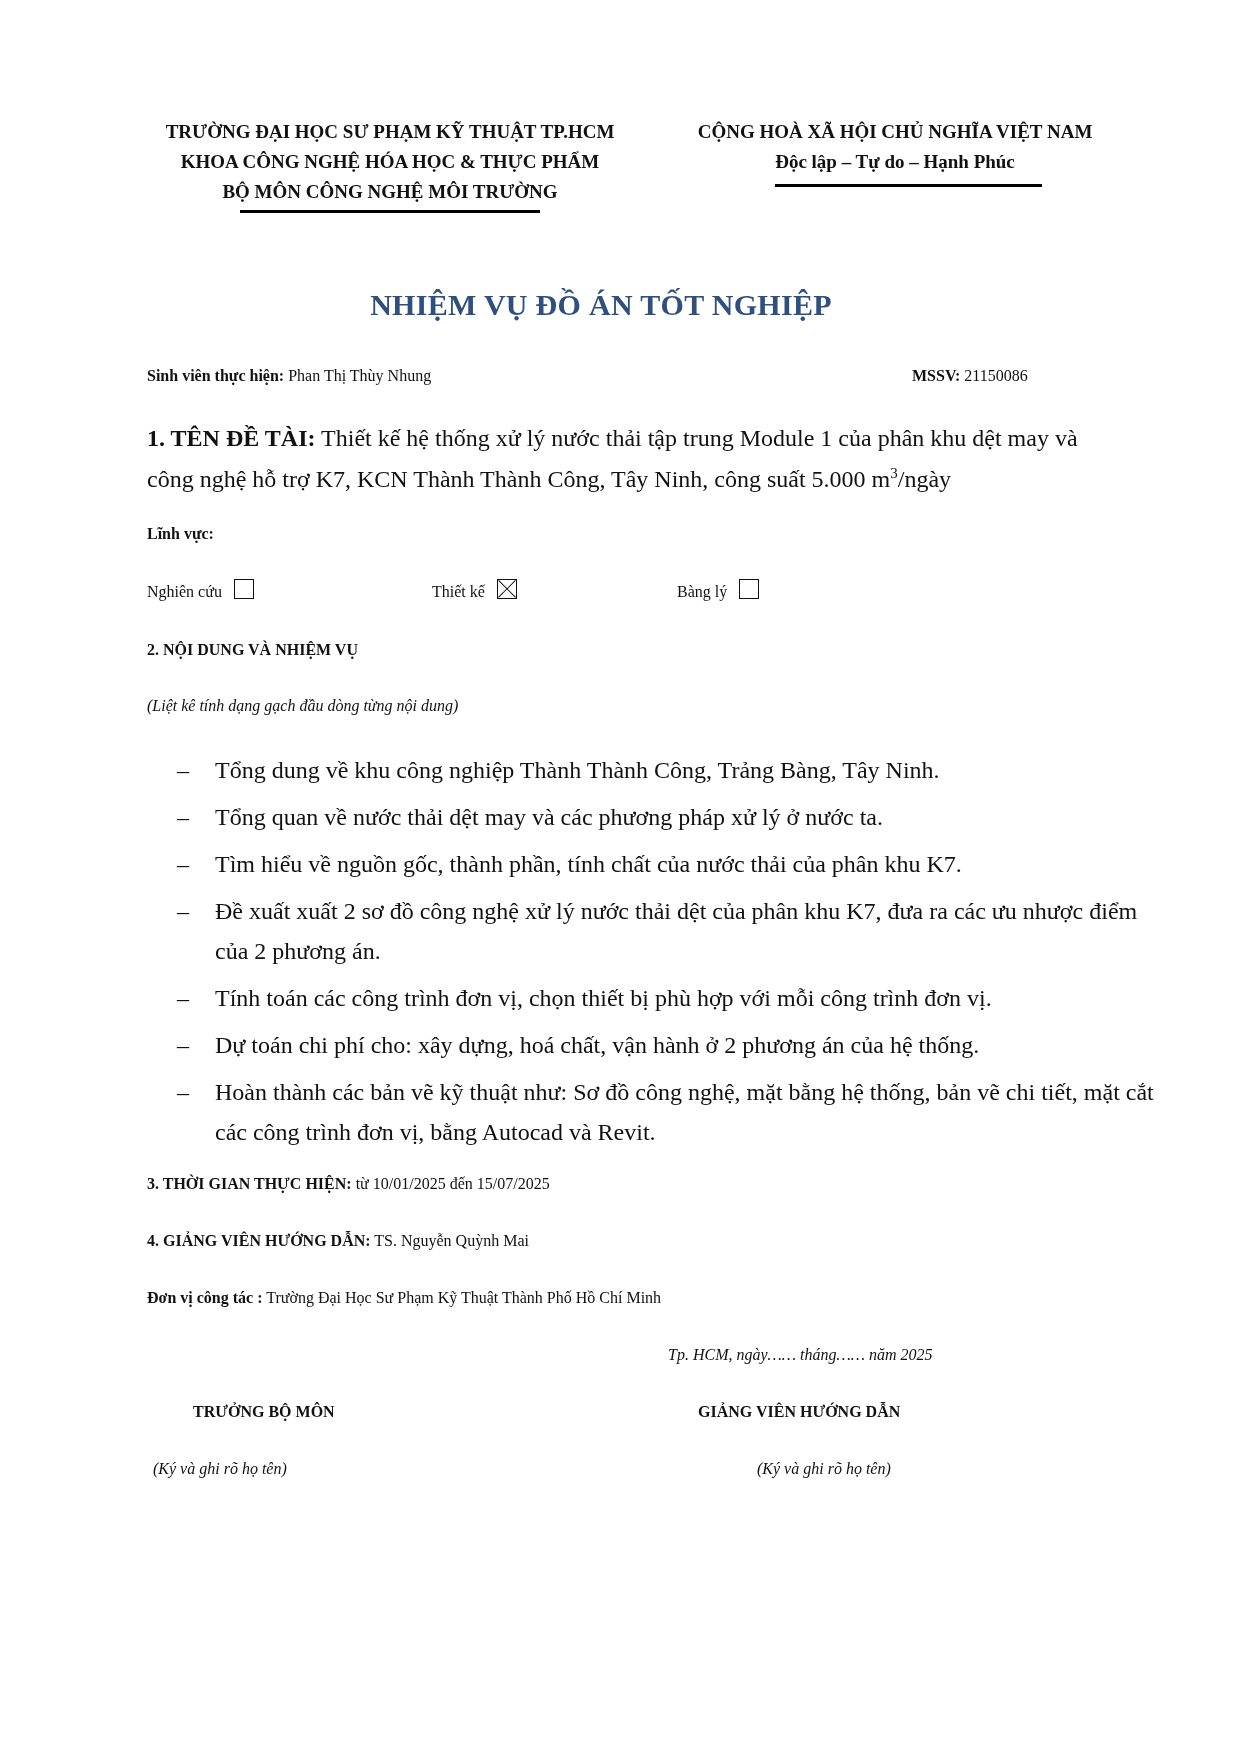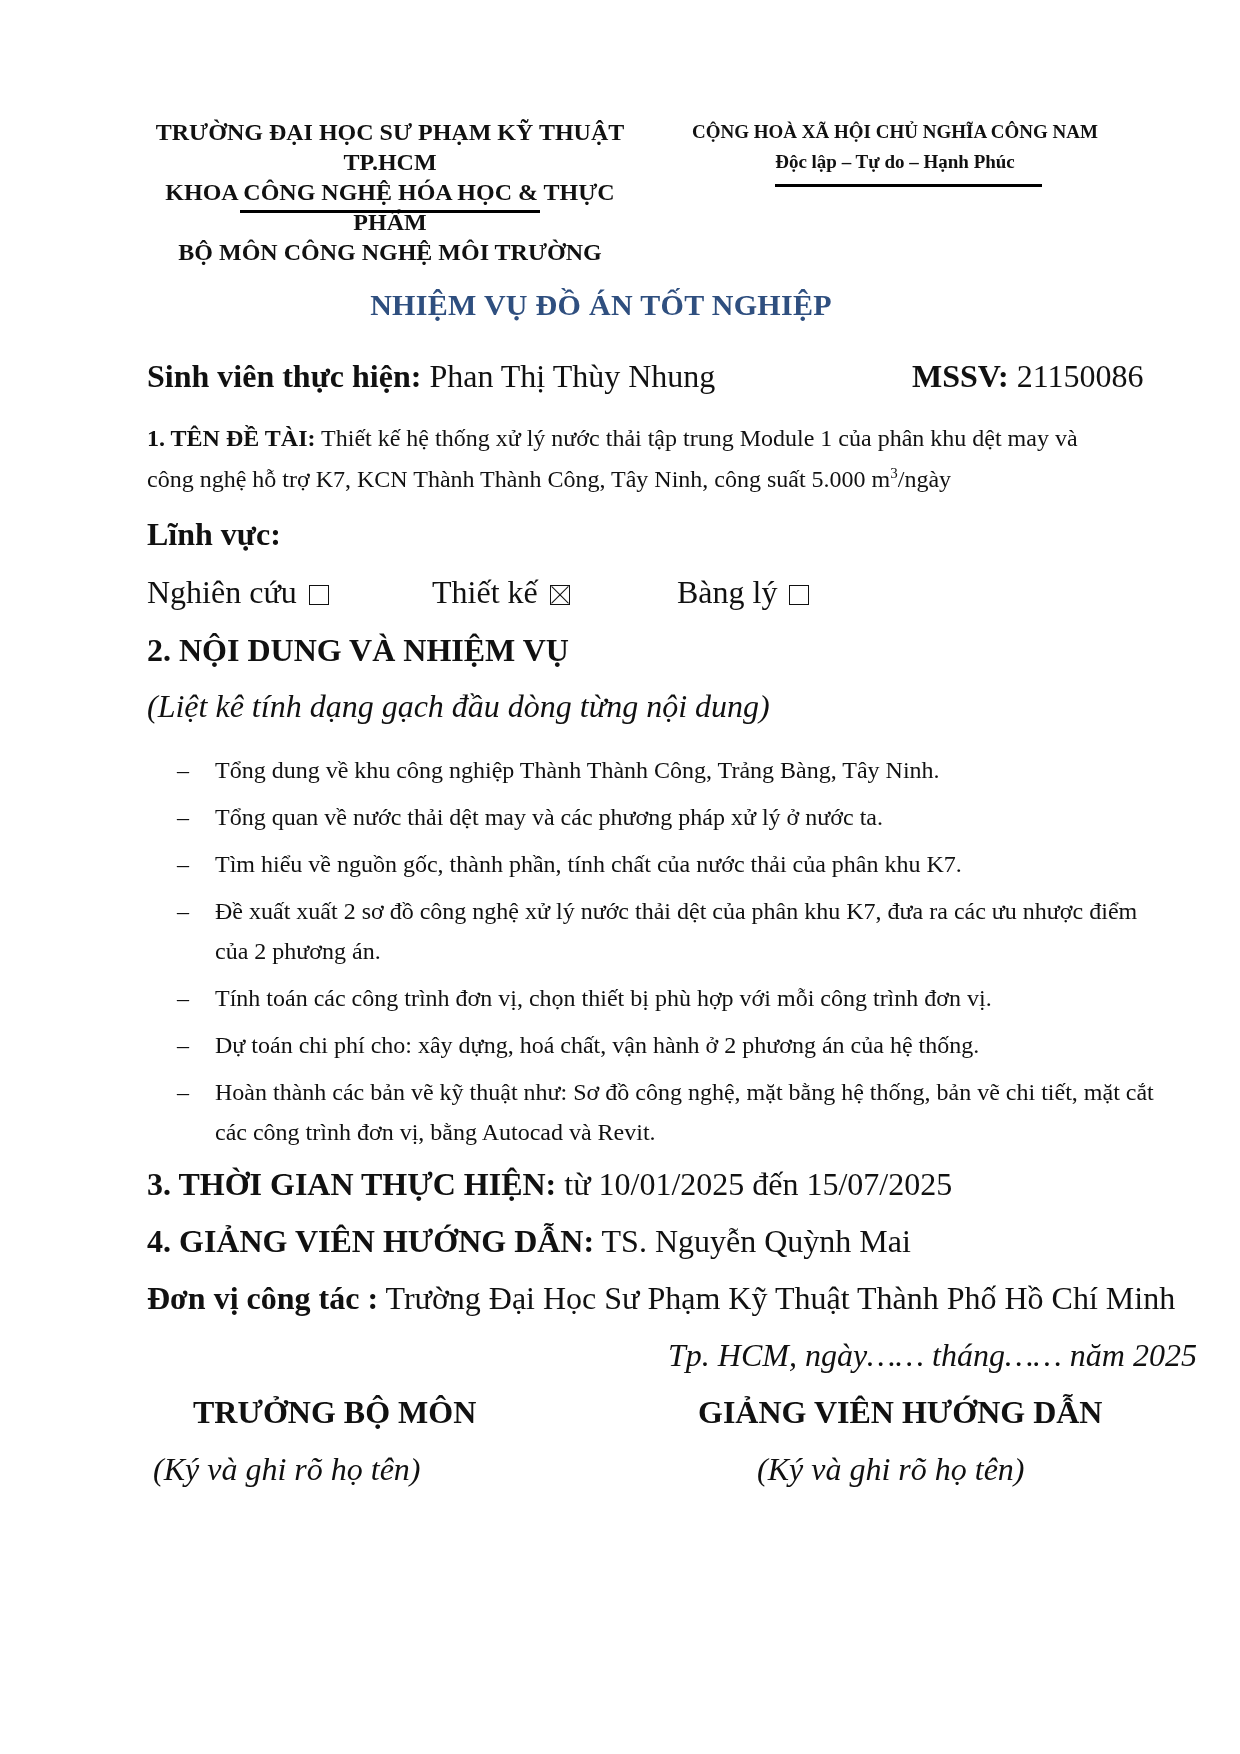--- a/index.html
+++ b/index.html
@@ -1,22 +1,22 @@
 <!DOCTYPE html>
 <html><head>
 <meta charset="utf-8">
 <style>
   html, body { margin:0; padding:0; background:#ffffff; }
   body { width:1240px; height:1754px; position:relative; font-family:"Liberation Serif","DejaVu Serif",serif; color:#111; overflow:hidden; }
   .abs { position:absolute; }
-  .hdr-left { left:140px; top:117px; width:500px; text-align:center; font-weight:bold; font-size:24px; line-height:30px; }
+  .hdr-left { left:140px; top:117px; width:500px; text-align:center; font-weight:bold; font-size:19px; line-height:30px; }
   .hdr-right { left:670px; top:117px; width:450px; text-align:center; font-weight:bold; font-size:19px; line-height:30px; }
   .rule { position:absolute; height:3px; background:#000; }
   .title { left:0; width:1202px; top:288px; text-align:center; font-size:30px; font-weight:bold; color:#2f4f7f; letter-spacing:0.3px; }
-  .line { left:147px; font-size:32px; line-height:40px; white-space:nowrap; }
+  .line { left:147px; font-size:16px; line-height:40px; white-space:nowrap; }
   .b { font-weight:bold; }
   .i { font-style:italic; }
   .para { left:147px; width:980px; font-size:24px; line-height:41px; }
   .bullet { position:absolute; left:177px; width:950px; font-size:24px; line-height:40px; padding-left:38px; }
   .bullet .dash { position:absolute; left:0; top:0; }
   .chk { display:inline-block; width:18px; height:18px; border:1.3px solid #111; vertical-align:-2px; margin-left:12px; position:relative; }
   .chk.x::before, .chk.x::after { content:""; position:absolute; left:50%; top:50%; width:24px; height:1.2px; background:#111; transform-origin:center; }
   .chk.x::before { transform:translate(-50%,-50%) rotate(45deg); }
   .chk.x::after { transform:translate(-50%,-50%) rotate(-45deg); }
   sup { font-size:15px; line-height:0; }
@@ -25,21 +25,21 @@
 <body>
 
 <div class="abs hdr-left">
   <div>TRƯỜNG ĐẠI HỌC SƯ PHẠM KỸ THUẬT TP.HCM</div>
   <div>KHOA CÔNG NGHỆ HÓA HỌC &amp; THỰC PHẨM</div>
   <div>BỘ MÔN CÔNG NGHỆ MÔI TRƯỜNG</div>
 </div>
 <div class="rule" style="left:240px; top:210px; width:300px;"></div>
 
 <div class="abs hdr-right">
-  <div>CỘNG HOÀ XÃ HỘI CHỦ NGHĨA CÔNG NAM</div>
+  <div>CỘNG HOÀ XÃ HỘI CHỦ NGHĨA VIỆT NAM</div>
   <div>Độc lập – Tự do – Hạnh Phúc</div>
 </div>
 <div class="rule" style="left:775px; top:184px; width:267px;"></div>
 
 <div class="abs title">NHIỆM VỤ ĐỒ ÁN TỐT NGHIỆP</div>
 
 <div class="abs line" style="top:356px;">
   <span class="b">Sinh viên thực hiện:</span><span> Phan Thị Thùy Nhung</span>
 </div>
 <div class="abs line" style="top:356px; left:912px;">

